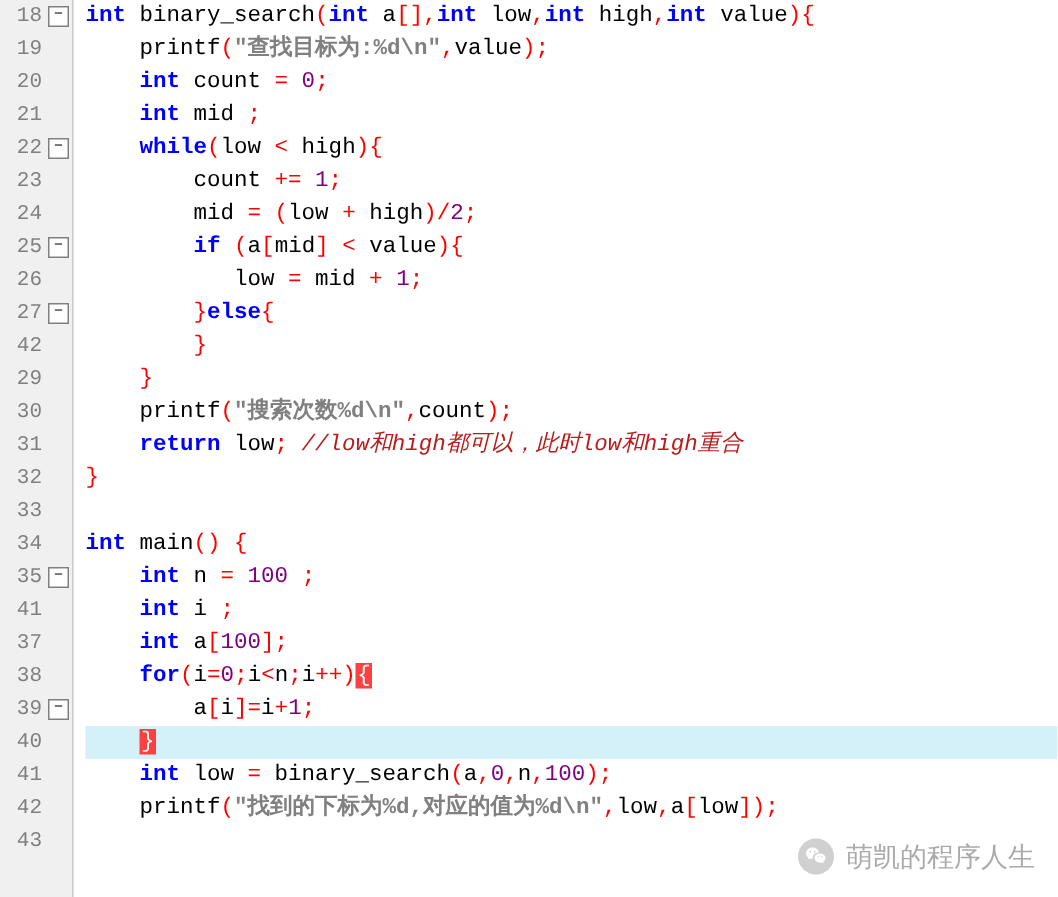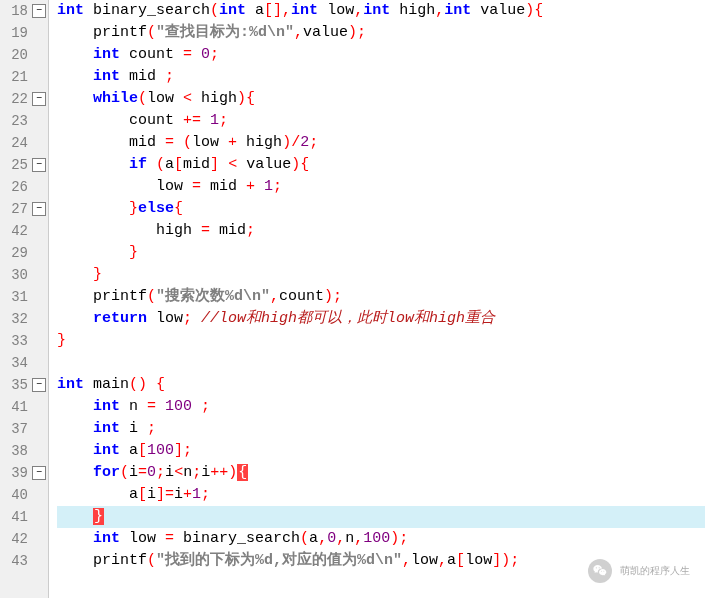--- a/index.html
+++ b/index.html
@@ -76,21 +76,21 @@
   }
   .watermark {
     position: absolute;
     right: 15px;
     bottom: 15px;
     display: flex;
     align-items: center;
     gap: 8px;
     opacity: 0.55;
     font-family: sans-serif;
-    font-size: 10px;
+    font-size: 18px;
     color: #666;
   }
   .wm-icon {
     width: 24px;
     height: 24px;
     border-radius: 50%;
     background: #aaa;
     display: flex;
     align-items: center;
     justify-content: center;
@@ -211,21 +211,20 @@
       <div class="cline"><span class="kw">int</span><span class="plain"> binary_search</span><span class="op">(</span><span class="kw">int</span><span class="plain"> a</span><span class="op">[],</span><span class="kw">int</span><span class="plain"> low</span><span class="op">,</span><span class="kw">int</span><span class="plain"> high</span><span class="op">,</span><span class="kw">int</span><span class="plain"> value</span><span class="op">){</span></div>
       <div class="cline"><span class="plain">    printf</span><span class="op">(</span><span class="str">"查找目标为:%d\n"</span><span class="op">,</span><span class="plain">value</span><span class="op">);</span></div>
       <div class="cline"><span class="plain">    </span><span class="kw">int</span><span class="plain"> count </span><span class="op">=</span><span class="plain"> </span><span class="num">0</span><span class="op">;</span></div>
       <div class="cline"><span class="plain">    </span><span class="kw">int</span><span class="plain"> mid </span><span class="op">;</span></div>
       <div class="cline"><span class="plain">    </span><span class="kw">while</span><span class="op">(</span><span class="plain">low </span><span class="op">&lt;</span><span class="plain"> high</span><span class="op">){</span></div>
       <div class="cline"><span class="plain">        count </span><span class="op">+=</span><span class="plain"> </span><span class="num">1</span><span class="op">;</span></div>
       <div class="cline"><span class="plain">        mid </span><span class="op">=</span><span class="plain"> </span><span class="op">(</span><span class="plain">low </span><span class="op">+</span><span class="plain"> high</span><span class="op">)/</span><span class="num">2</span><span class="op">;</span></div>
       <div class="cline"><span class="plain">        </span><span class="kw">if</span><span class="plain"> </span><span class="op">(</span><span class="plain">a</span><span class="op">[</span><span class="plain">mid</span><span class="op">]</span><span class="plain"> </span><span class="op">&lt;</span><span class="plain"> value</span><span class="op">){</span></div>
       <div class="cline"><span class="plain">           low </span><span class="op">=</span><span class="plain"> mid </span><span class="op">+</span><span class="plain"> </span><span class="num">1</span><span class="op">;</span></div>
       <div class="cline"><span class="plain">        </span><span class="op">}</span><span class="kw">else</span><span class="op">{</span></div>
-      <div class="cline"><span class="plain">           high </span><span class="op">=</span><span class="plain"> mid</span><span class="op">;</span></div>
       <div class="cline"><span class="plain">        </span><span class="op">}</span></div>
       <div class="cline"><span class="plain">    </span><span class="op">}</span></div>
       <div class="cline"><span class="plain">    printf</span><span class="op">(</span><span class="str">"搜索次数%d\n"</span><span class="op">,</span><span class="plain">count</span><span class="op">);</span></div>
       <div class="cline"><span class="plain">    </span><span class="kw">return</span><span class="plain"> low</span><span class="op">;</span><span class="plain"> </span><span class="cmt">//low和high都可以，此时low和high重合</span></div>
       <div class="cline"><span class="op">}</span></div>
       <div class="cline"></div>
       <div class="cline"><span class="kw">int</span><span class="plain"> main</span><span class="op">()</span><span class="plain"> </span><span class="op">{</span></div>
       <div class="cline"><span class="plain">    </span><span class="kw">int</span><span class="plain"> n </span><span class="op">=</span><span class="plain"> </span><span class="num">100</span><span class="plain"> </span><span class="op">;</span></div>
       <div class="cline"><span class="plain">    </span><span class="kw">int</span><span class="plain"> i </span><span class="op">;</span></div>
       <div class="cline"><span class="plain">    </span><span class="kw">int</span><span class="plain"> a</span><span class="op">[</span><span class="num">100</span><span class="op">];</span></div>

